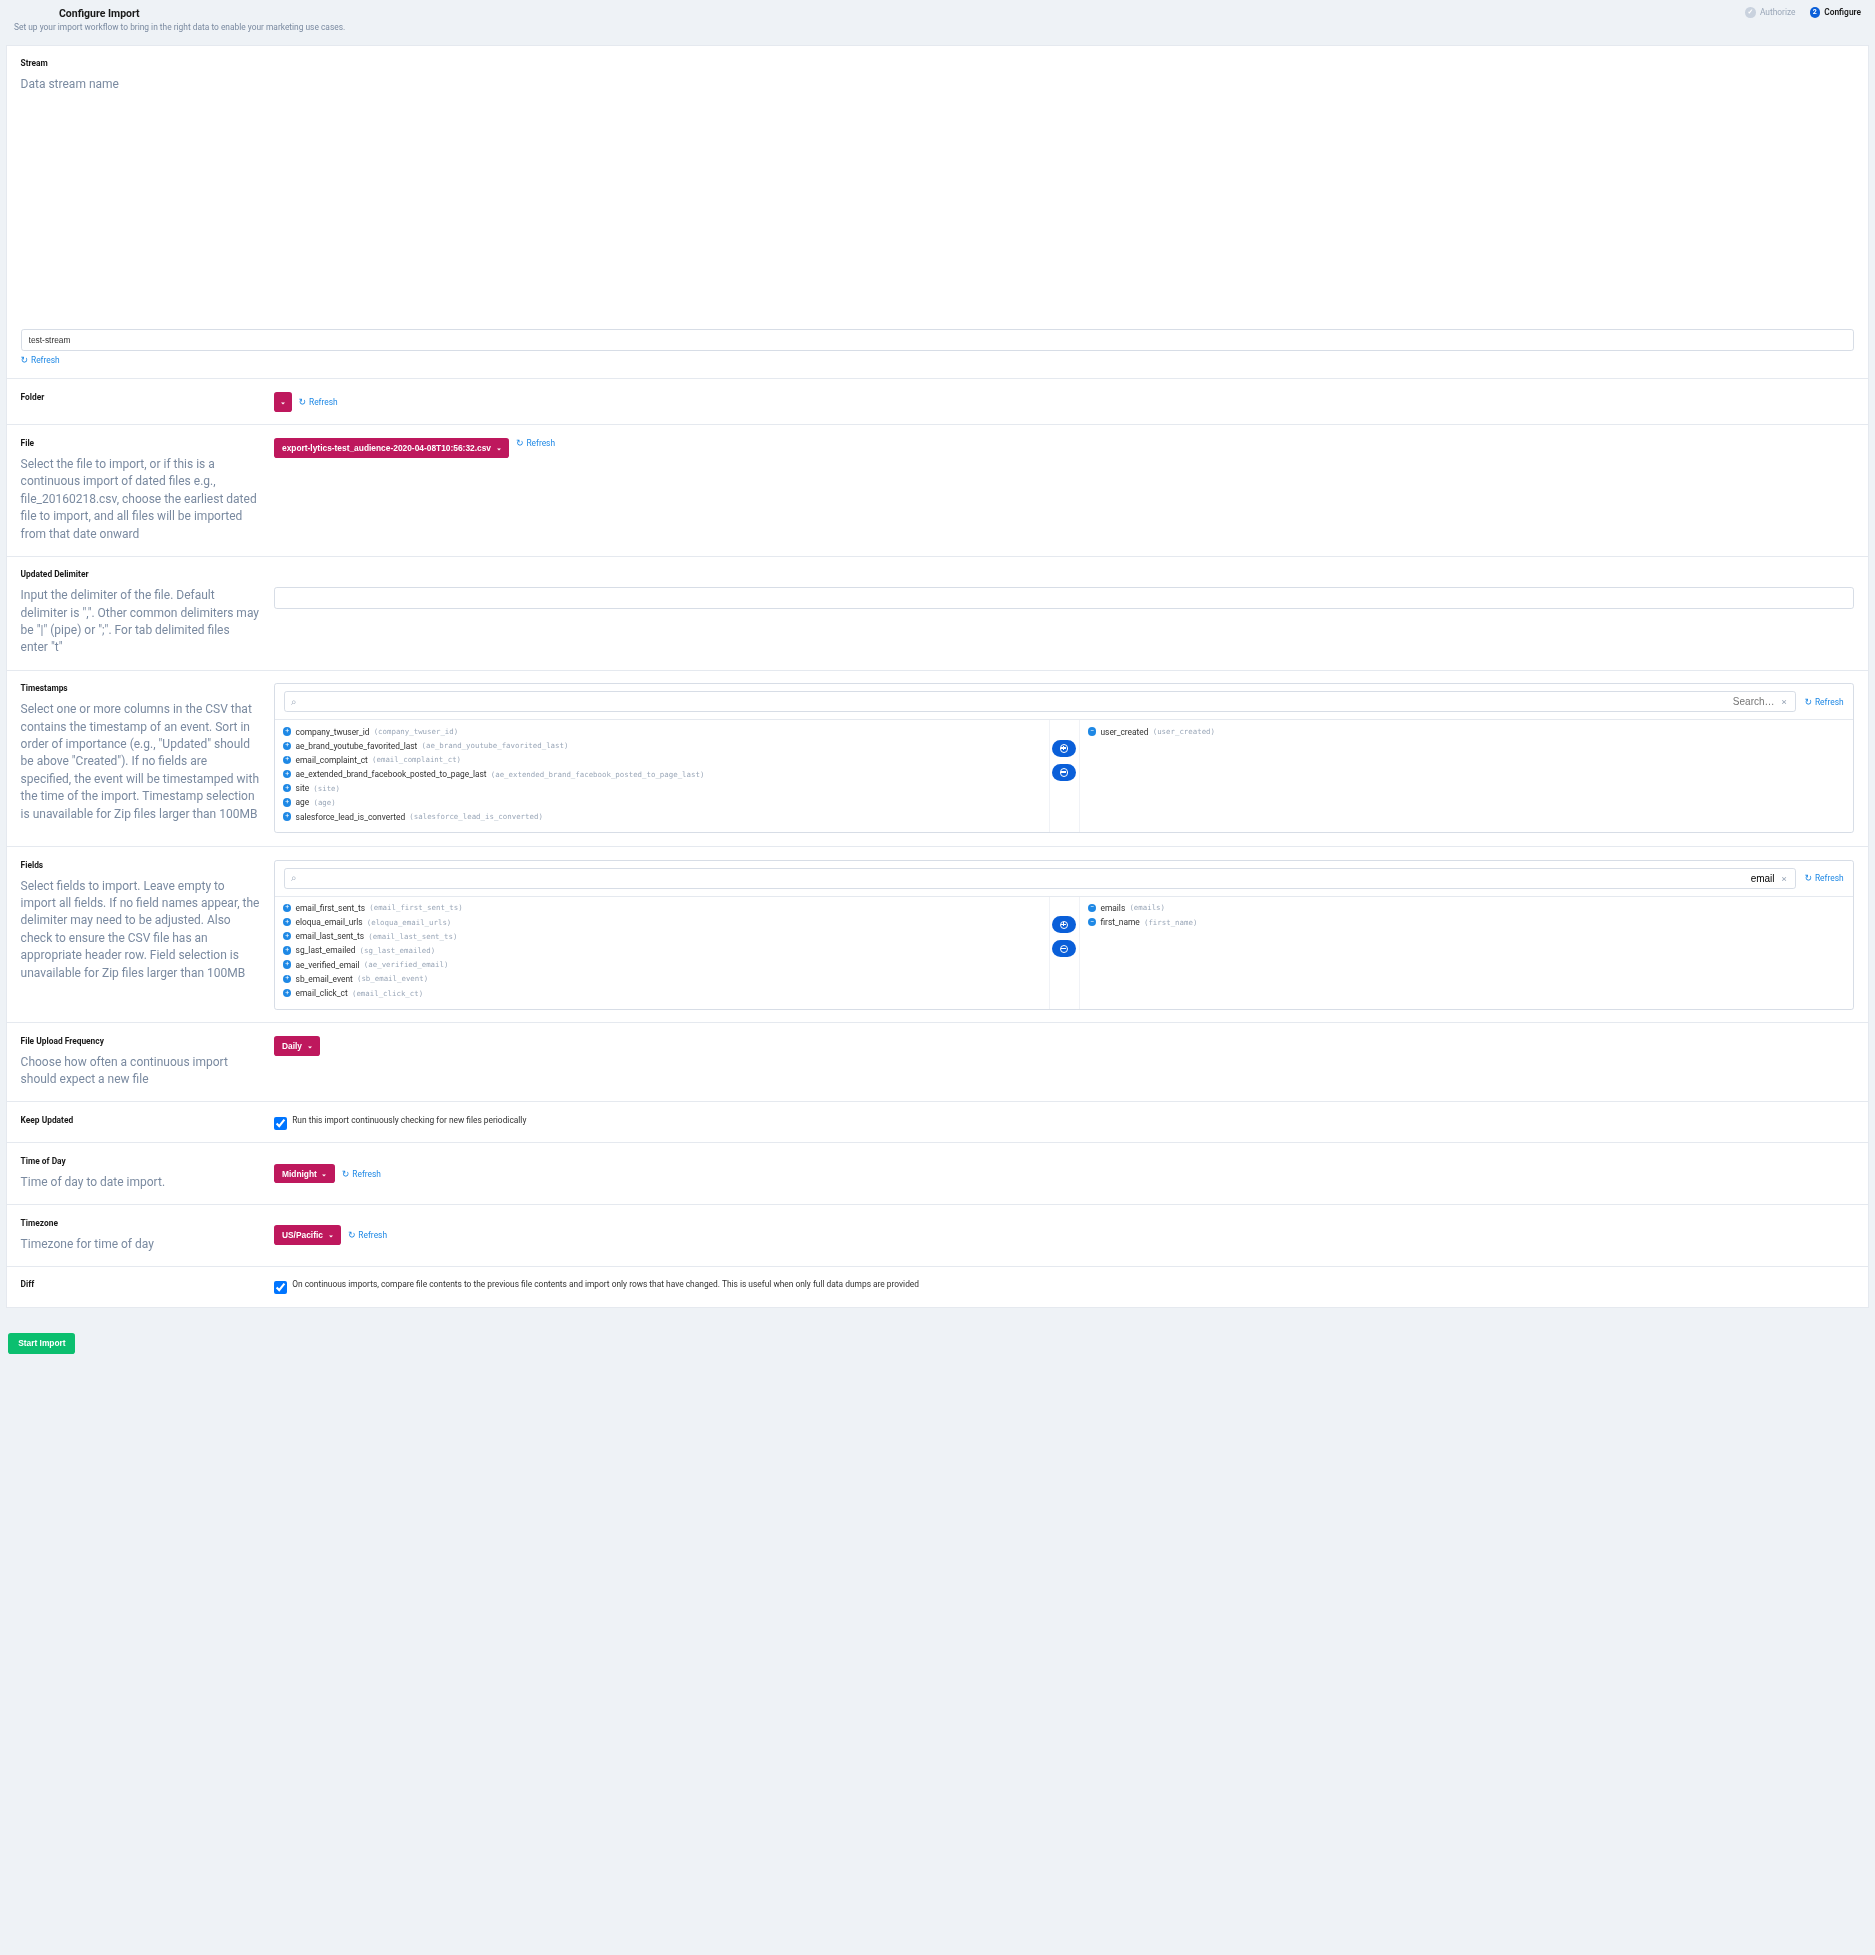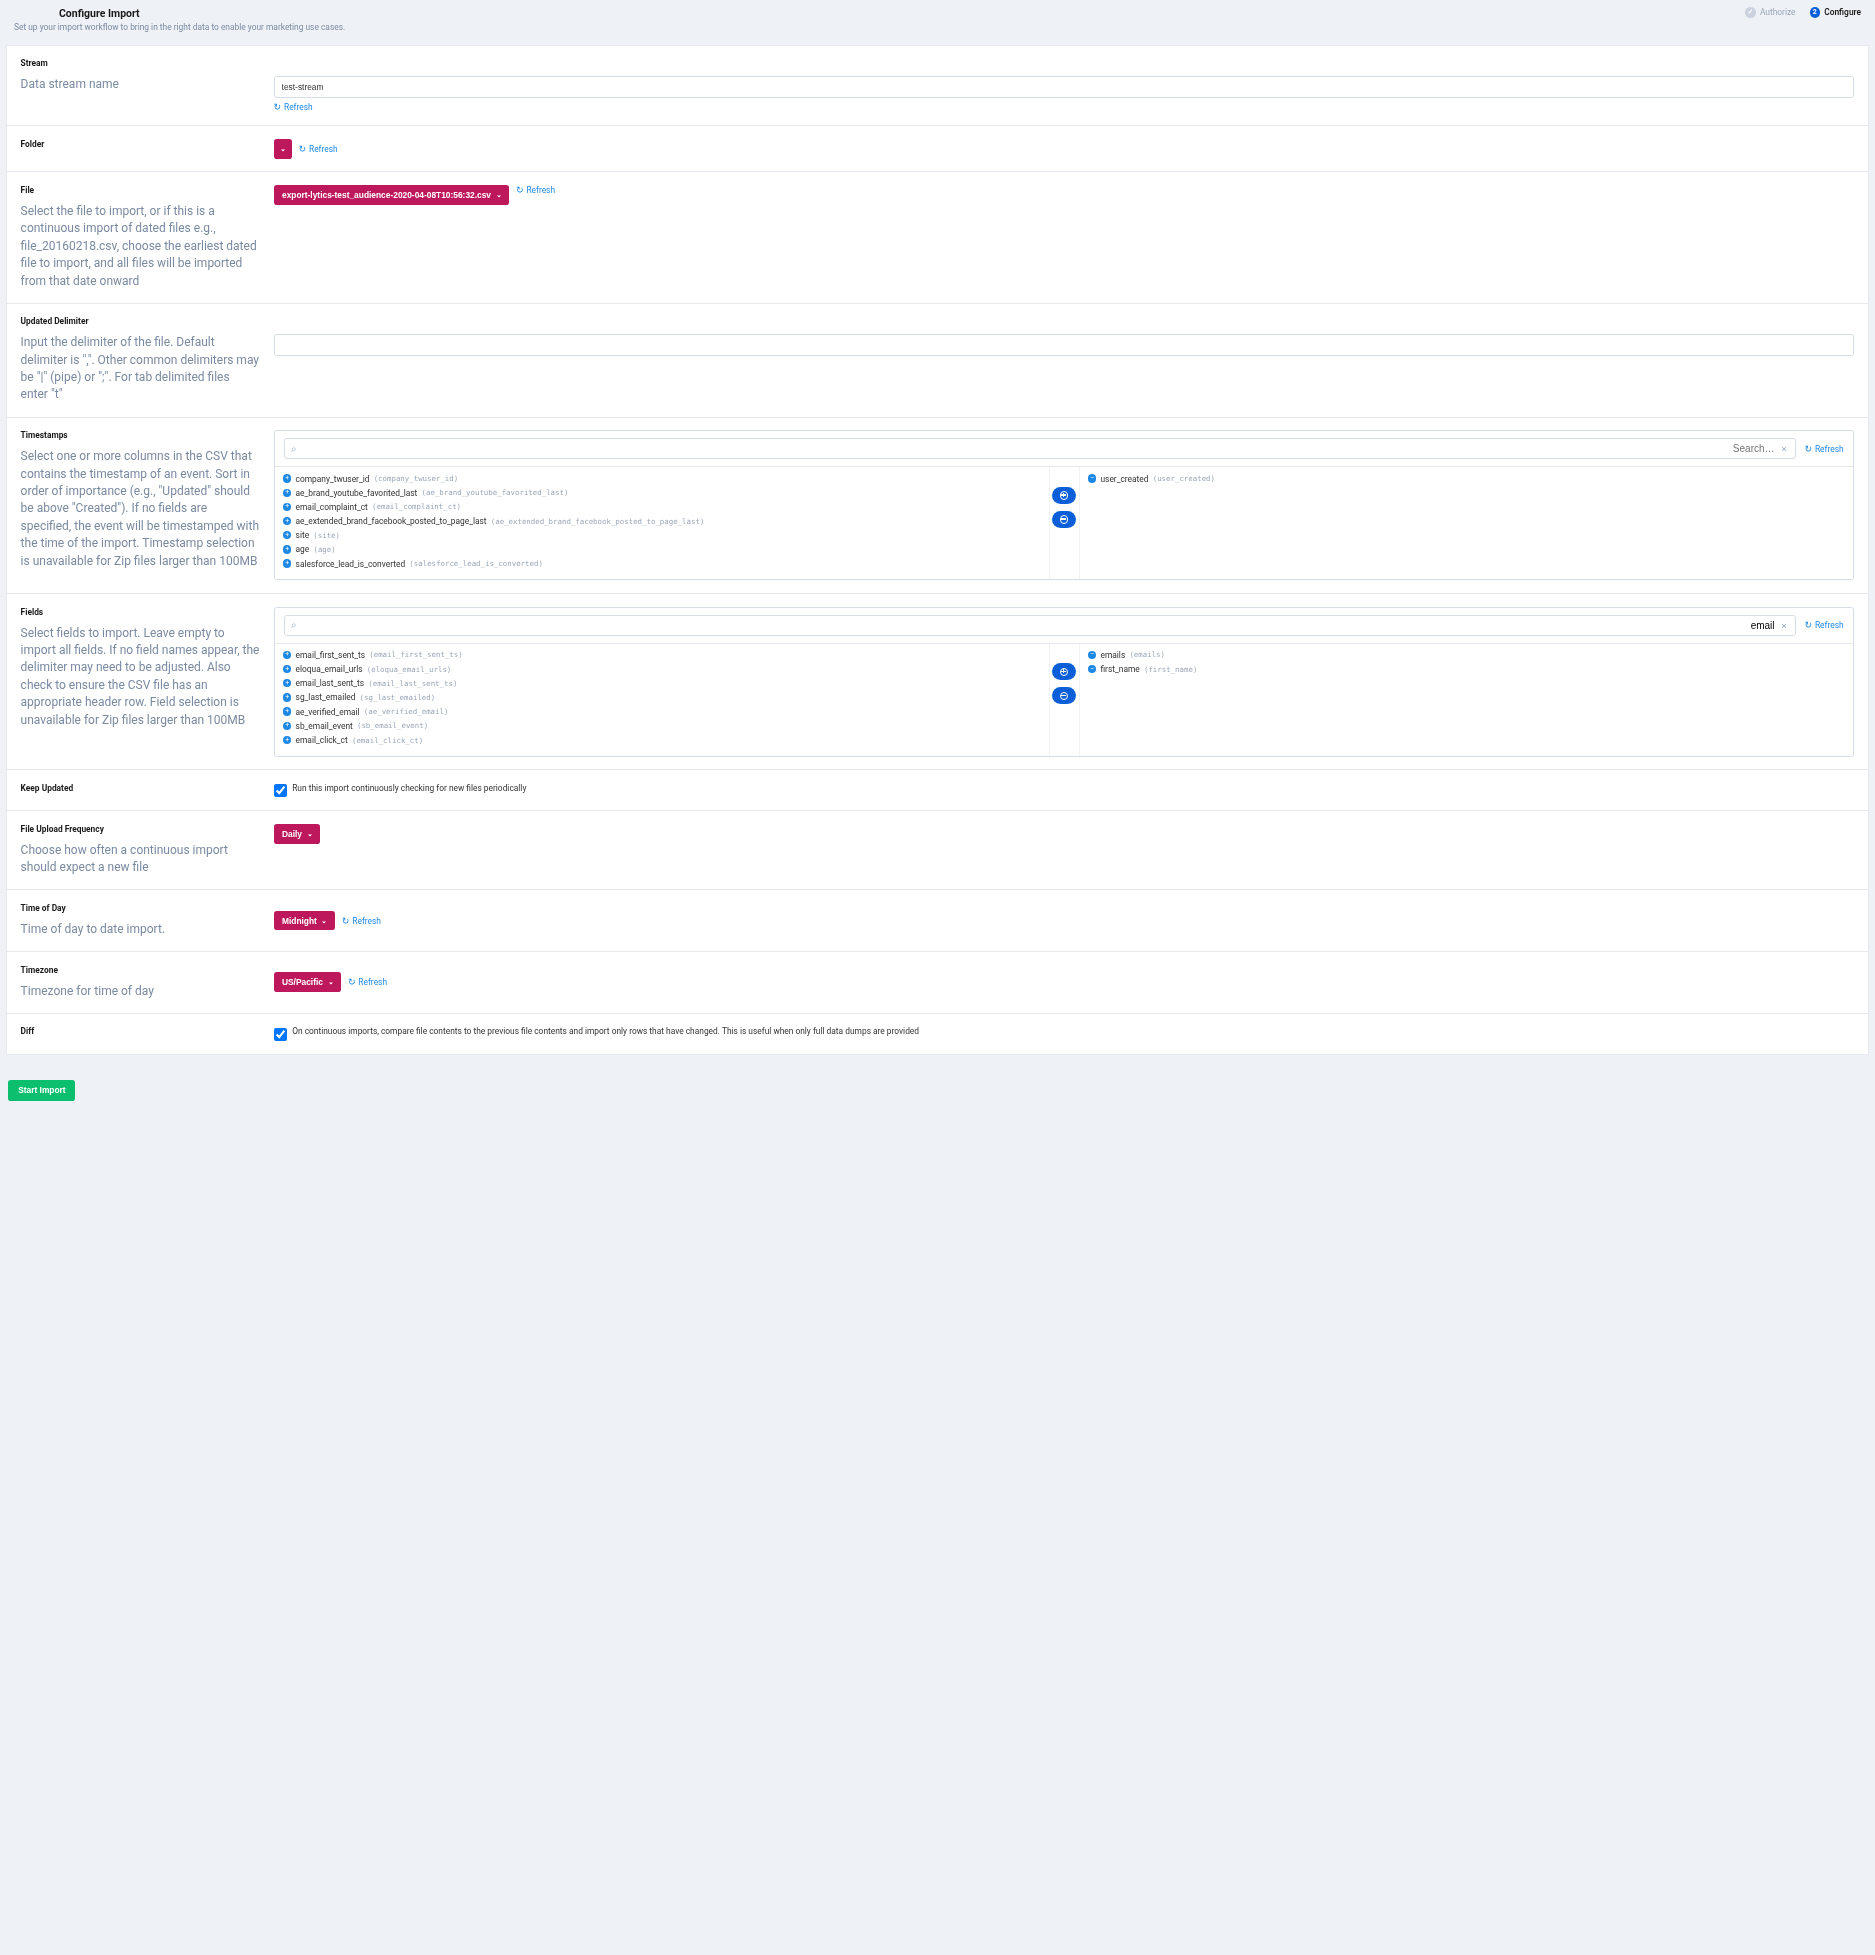--- a/index.html
+++ b/index.html
@@ -33,21 +33,21 @@
   .step-active .step-label { color: #1a1a1a; font-weight: 600; }
   .content { padding: 0 5.6px 14px 5.6px; }
   .section {
     background: #fff;
     border: 0.7px solid #e5e9ef;
     border-top: none;
     padding: 12.7px 14px;
     display: flex;
     gap: 14px;
   }
-  .section:first-child { border-top: 0.7px solid #e5e9ef; }
+  .section:first-child { border-top: 0.7px solid #e5e9ef; flex-direction: column; }
   .section-left { width: 239px; flex: 0 0 239px; }
   .section-right { flex: 1; min-width: 0; }
   .section-label { font-weight: 700; font-size: 8.4px; color: #1a1a1a; }
   .section-help { font-size: 12px; color: #7a8aa0; margin-top: 8px; line-height: 1.45; }
   
   .text-input {
     width: 100%;
     border: 0.7px solid #d7dde6;
     border-radius: 2.8px;
     padding: 4.9px 7px;
@@ -389,40 +389,40 @@
                 <span class="paren">(first_name)</span>
               </div>
             </div>
         </div>
       </div>
     </div>
   </div>
 
   <div class="section">
     <div class="section-left">
+      <div class="section-label">File Upload Frequency</div>
+      <div class="section-help">Choose how often a continuous import should expect a new file</div>
+    </div>
+    <div class="section-right">
+      <button class="dropdown-btn">
+        <span>Daily</span>
+        <span class="chev-down"></span>
+      </button>
+    </div>
+  </div>
+
+  <div class="section">
+    <div class="section-left">
       <div class="section-label">Keep Updated</div>
     </div>
     <div class="section-right">
       <label class="checkbox-row">
         <input type="checkbox" checked="" style="">
         <span>Run this import continuously checking for new files periodically</span>
       </label>
-    </div>
-  </div>
-
-  <div class="section">
-    <div class="section-left">
-      <div class="section-label">File Upload Frequency</div>
-      <div class="section-help">Choose how often a continuous import should expect a new file</div>
-    </div>
-    <div class="section-right">
-      <button class="dropdown-btn">
-        <span>Daily</span>
-        <span class="chev-down"></span>
-      </button>
     </div>
   </div>
 
   <div class="section">
     <div class="section-left">
       <div class="section-label">Time of Day</div>
       <div class="section-help">Time of day to date import.</div>
     </div>
     <div class="section-right row-inline">
       <button class="dropdown-btn">

